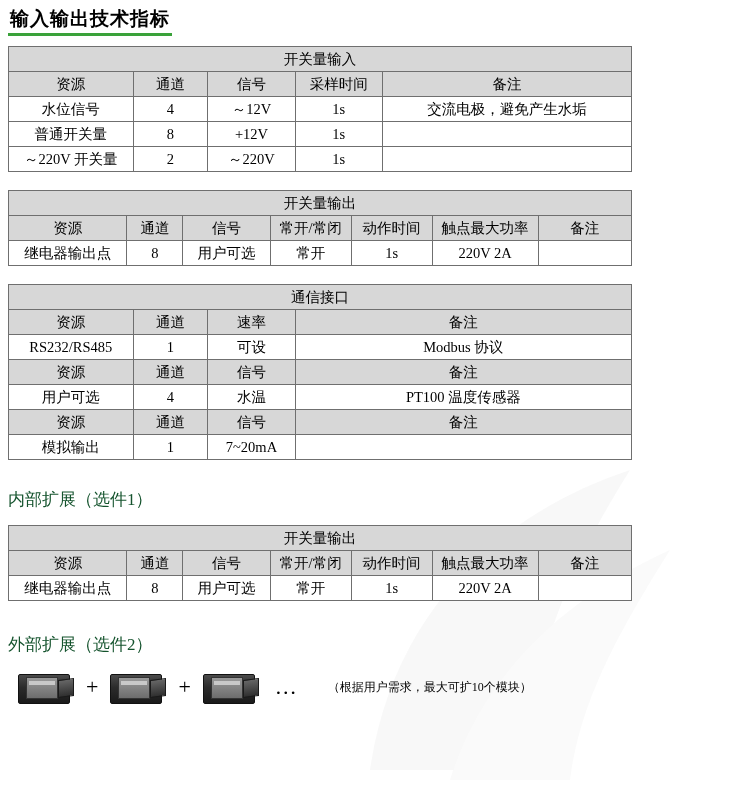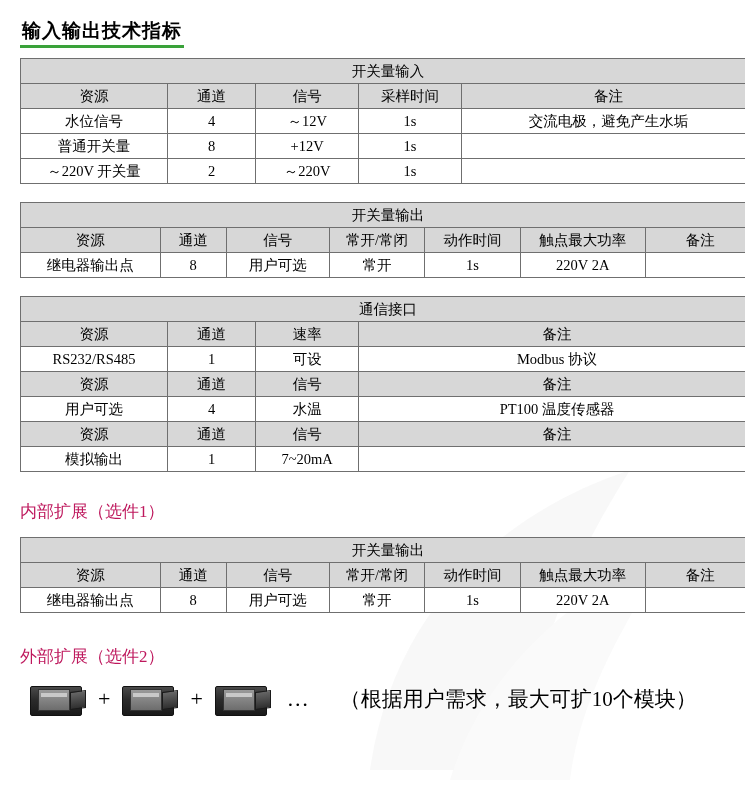--- a/index.html
+++ b/index.html
@@ -20,39 +20,39 @@
     left: 330px;
     top: 430px;
     width: 420px;
     height: 360px;
     pointer-events: none;
     opacity: 0.55;
   }
   .page {
     position: relative;
     z-index: 2;
-    padding: 12px;
+    padding: 0;
   }
   .title-bar {
     margin: 6px 0 0 8px;
     display: inline-block;
     background: #ffffff;
     border-bottom: 3px solid #3aa23a;
     padding: 0 2px 1px 2px;
   }
   .title-bar .title-text {
     font-family: "Liberation Sans", "DejaVu Sans", sans-serif;
     font-weight: bold;
     font-size: 19px;
     letter-spacing: 1px;
     color: #000;
   }
   table.spec {
     border-collapse: collapse;
-    width: 736px;
+    width: 624px;
     margin: 0 0 0 8px;
     table-layout: fixed;
   }
   table.spec td {
     border: 1px solid #6f6f6f;
     height: 22px;
     font-size: 14.5px;
     text-align: center;
     vertical-align: middle;
     padding: 1px 2px;
@@ -66,21 +66,21 @@
   td.sub {
     background: #d7d7d7 !important;
   }
   .gap-10 { height: 10px; }
   .gap-14 { height: 14px; }
   .gap-18 { height: 18px; }
   .section-label {
     margin: 0 0 0 8px;
     font-size: 17px;
     font-family: "Liberation Serif", "DejaVu Serif", serif;
-    color: #be185d;
+    color: #14532d;
   }
   .ext-row {
     margin: 14px 0 0 18px;
     display: flex;
     align-items: center;
     gap: 10px;
   }
   .module {
     width: 56px;
     height: 34px;
@@ -122,21 +122,21 @@
     color: #000;
     padding: 0 2px;
   }
   .dots {
     font-size: 22px;
     letter-spacing: 3px;
     padding: 0 6px;
     color: #000;
   }
   .ext-note {
-    font-size: 21px;
+    font-size: 12px;
     margin-left: 12px;
   }
 </style>
 </head>
 <body>
 
 <div class="watermark">
   <svg viewBox="0 0 420 360" width="420" height="360">
     <path d="M40 340 C 60 200, 150 90, 300 40 C 250 120, 210 200, 190 340 Z" fill="#f3f3f3"></path>
     <path d="M120 350 C 150 250, 230 170, 340 120 C 290 200, 250 270, 240 350 Z" fill="#f6f6f6"></path>

